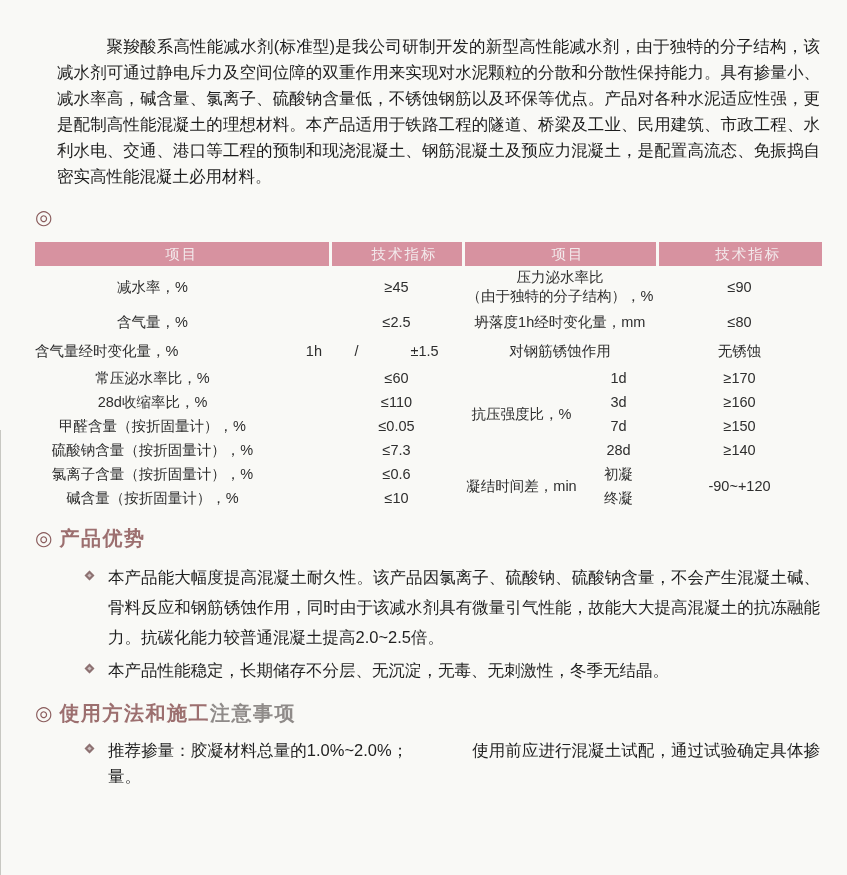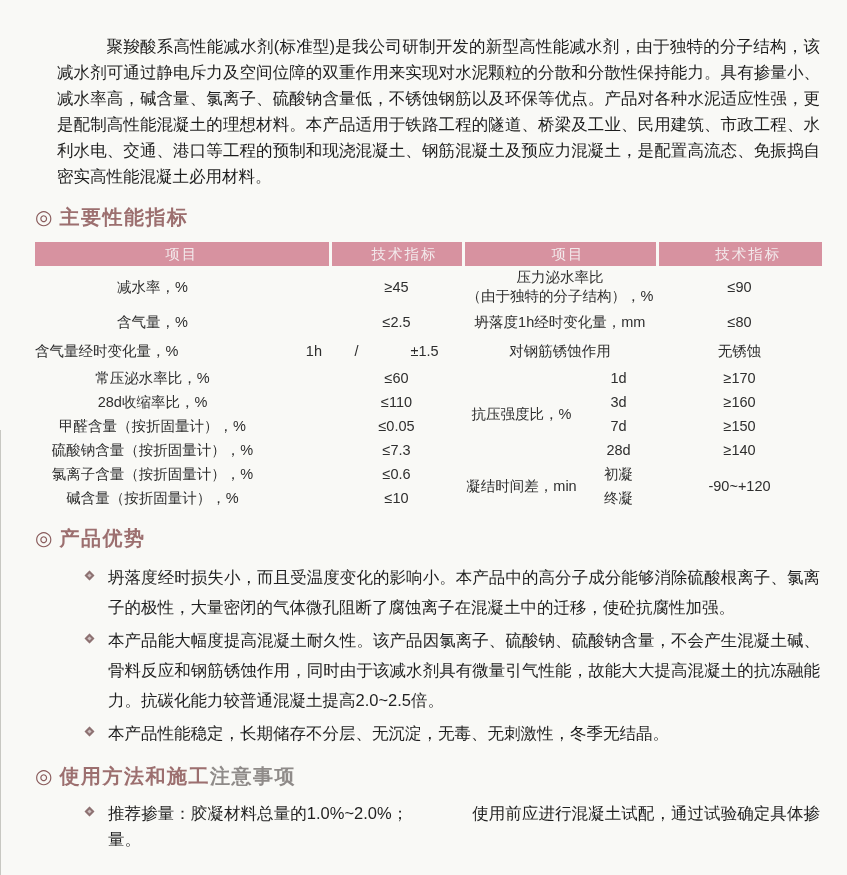--- a/index.html
+++ b/index.html
@@ -72,21 +72,20 @@
 </style>
 </head>
 <body>
 
 <div class="edge"></div>
 
 <p class="intro">聚羧酸系高性能减水剂(标准型)是我公司研制开发的新型高性能减水剂，由于独特的分子结构，该减水剂可通过静电斥力及空间位障的双重作用来实现对水泥颗粒的分散和分散性保持能力。具有掺量小、减水率高，碱含量、氯离子、硫酸钠含量低，不锈蚀钢筋以及环保等优点。产品对各种水泥适应性强，更是配制高性能混凝土的理想材料。本产品适用于铁路工程的隧道、桥梁及工业、民用建筑、市政工程、水利水电、交通、港口等工程的预制和现浇混凝土、钢筋混凝土及预应力混凝土，是配置高流态、免振捣自密实高性能混凝土必用材料。</p>
 
 <h2 class="sec">
   <span class="marker">◎</span>
-  <span>主要性能指标</span>
 </h2>
 
 <table class="perf">
   <colgroup>
       <col class="c1">
       <col class="c2">
       <col class="c3">
       <col class="c4">
       <col class="c5">
     </colgroup>
@@ -167,24 +166,20 @@
 </table>
 
 <h2 class="sec">
   <span class="marker">◎</span>
   <span>产品优势</span>
 </h2>
 
 <div class="list">
   <div class="li">
     <span class="dia"></span>
-    <span class="txt">坍落度经时损失小，而且受温度变化的影响小。本产品中的高分子成分能够消除硫酸根离子、氯离子的极性，大量密闭的气体微孔阻断了腐蚀离子在混凝土中的迁移，使砼抗腐性加强。</span>
-  </div>
-  <div class="li">
-    <span class="dia"></span>
     <span class="txt">本产品能大幅度提高混凝土耐久性。该产品因氯离子、硫酸钠、硫酸钠含量，不会产生混凝土碱、骨料反应和钢筋锈蚀作用，同时由于该减水剂具有微量引气性能，故能大大提高混凝土的抗冻融能力。抗碳化能力较普通混凝土提高2.0~2.5倍。</span>
   </div>
   <div class="li">
     <span class="dia"></span>
     <span class="txt">本产品性能稳定，长期储存不分层、无沉淀，无毒、无刺激性，冬季无结晶。</span>
   </div>
 </div>
 
 <h2 class="sec">
   <span class="marker">◎</span>

